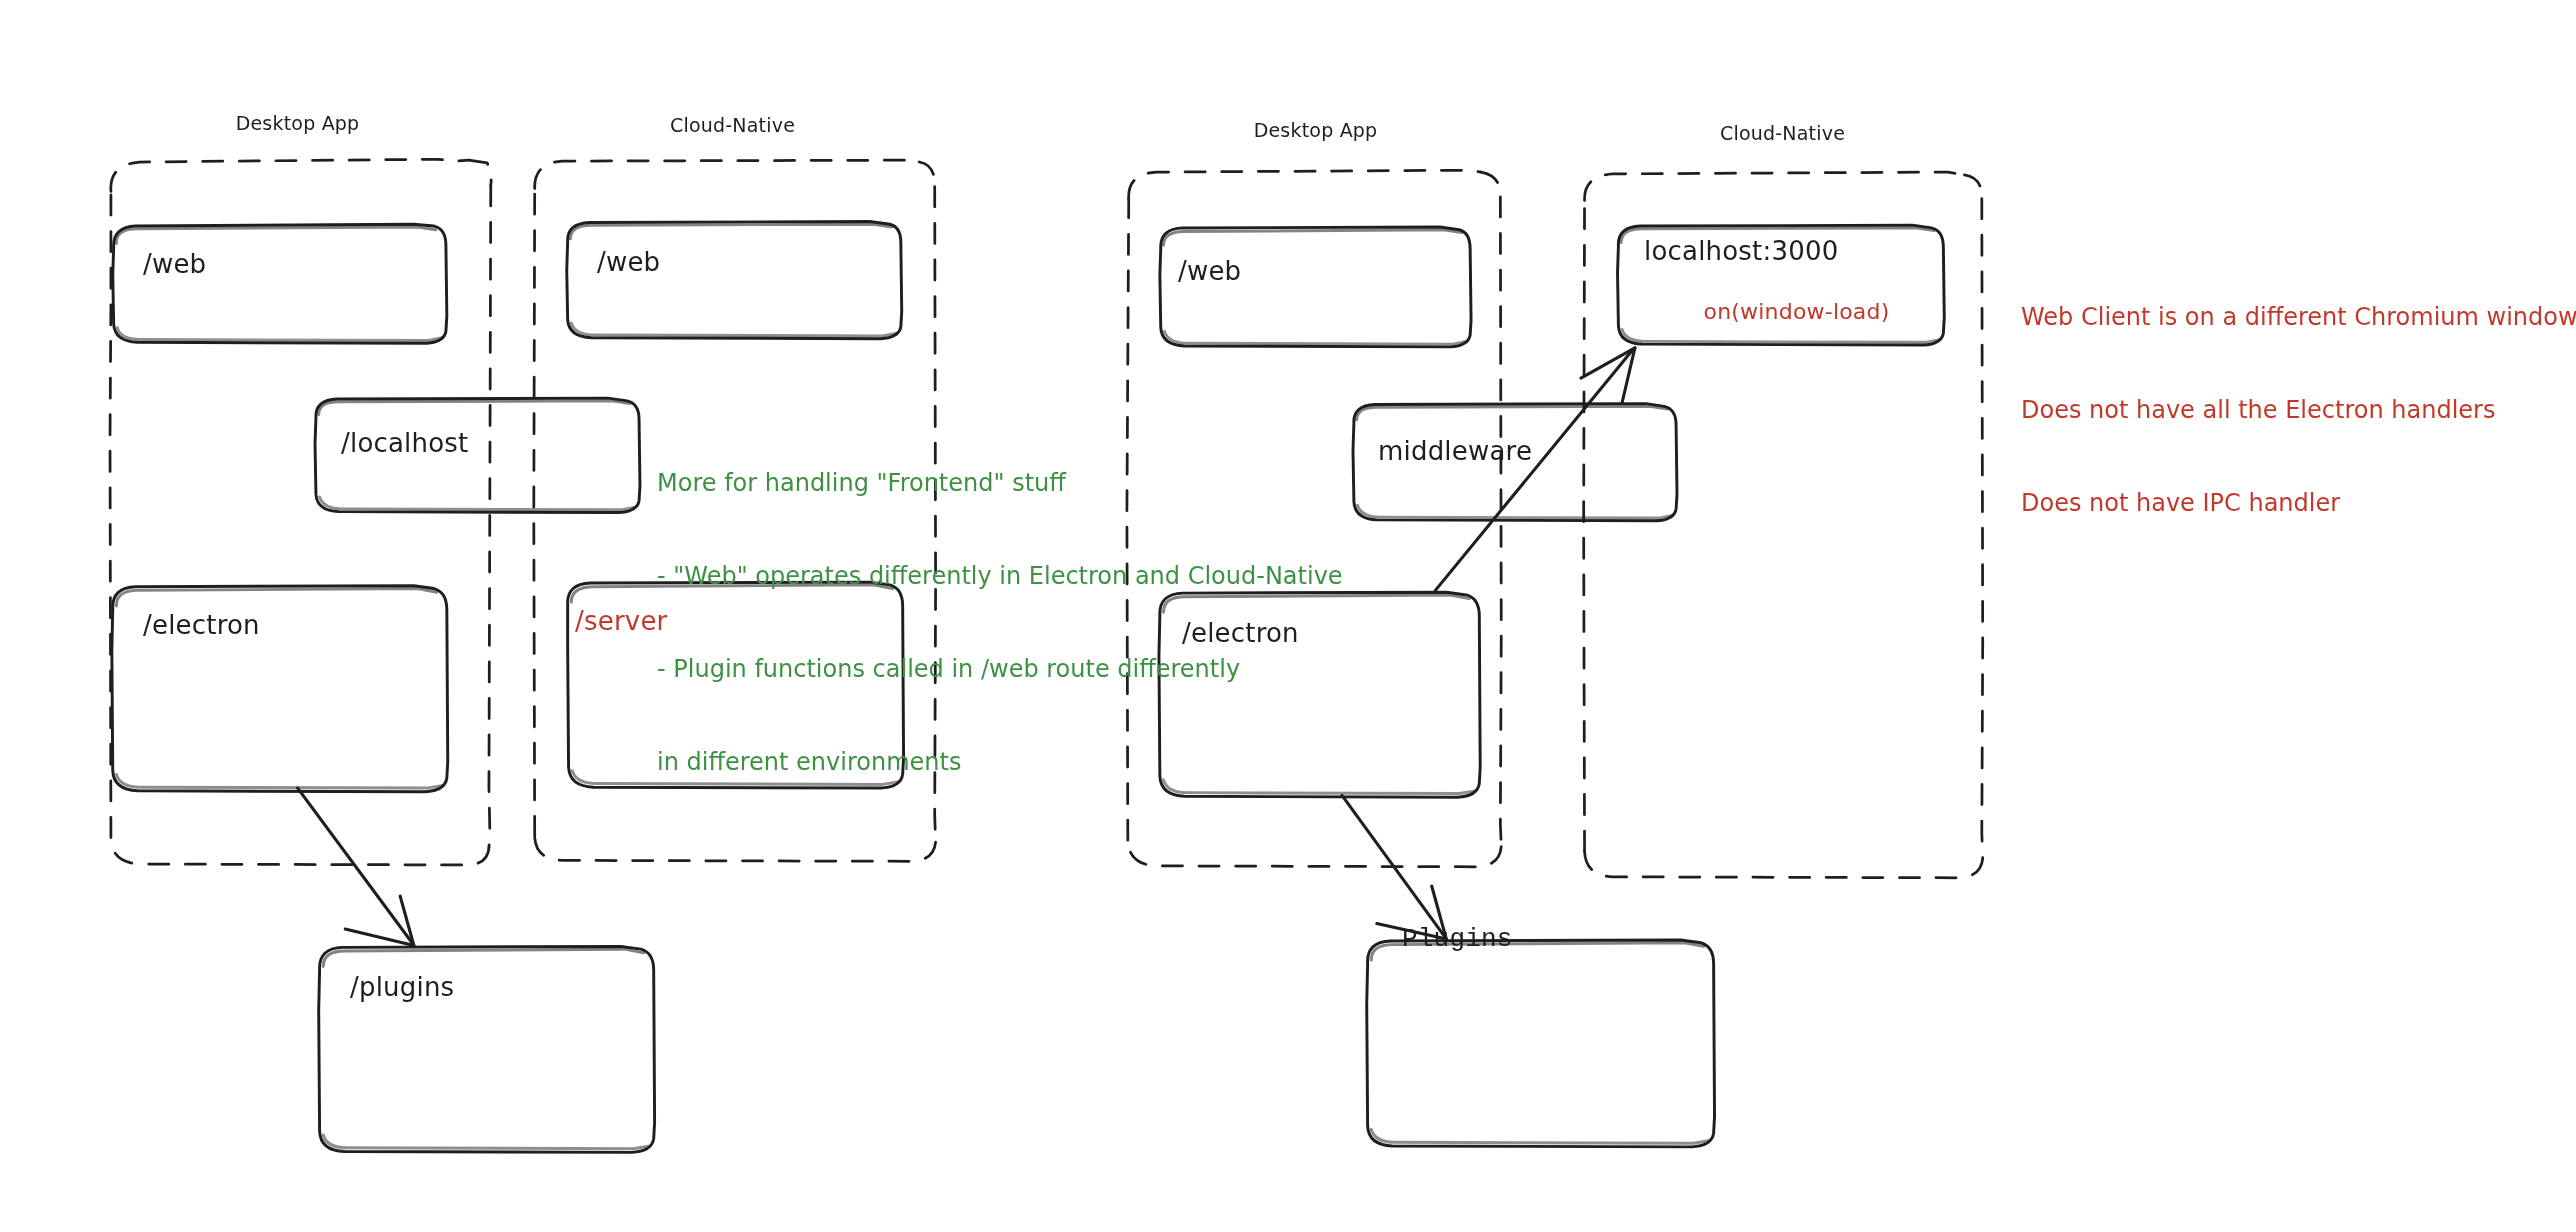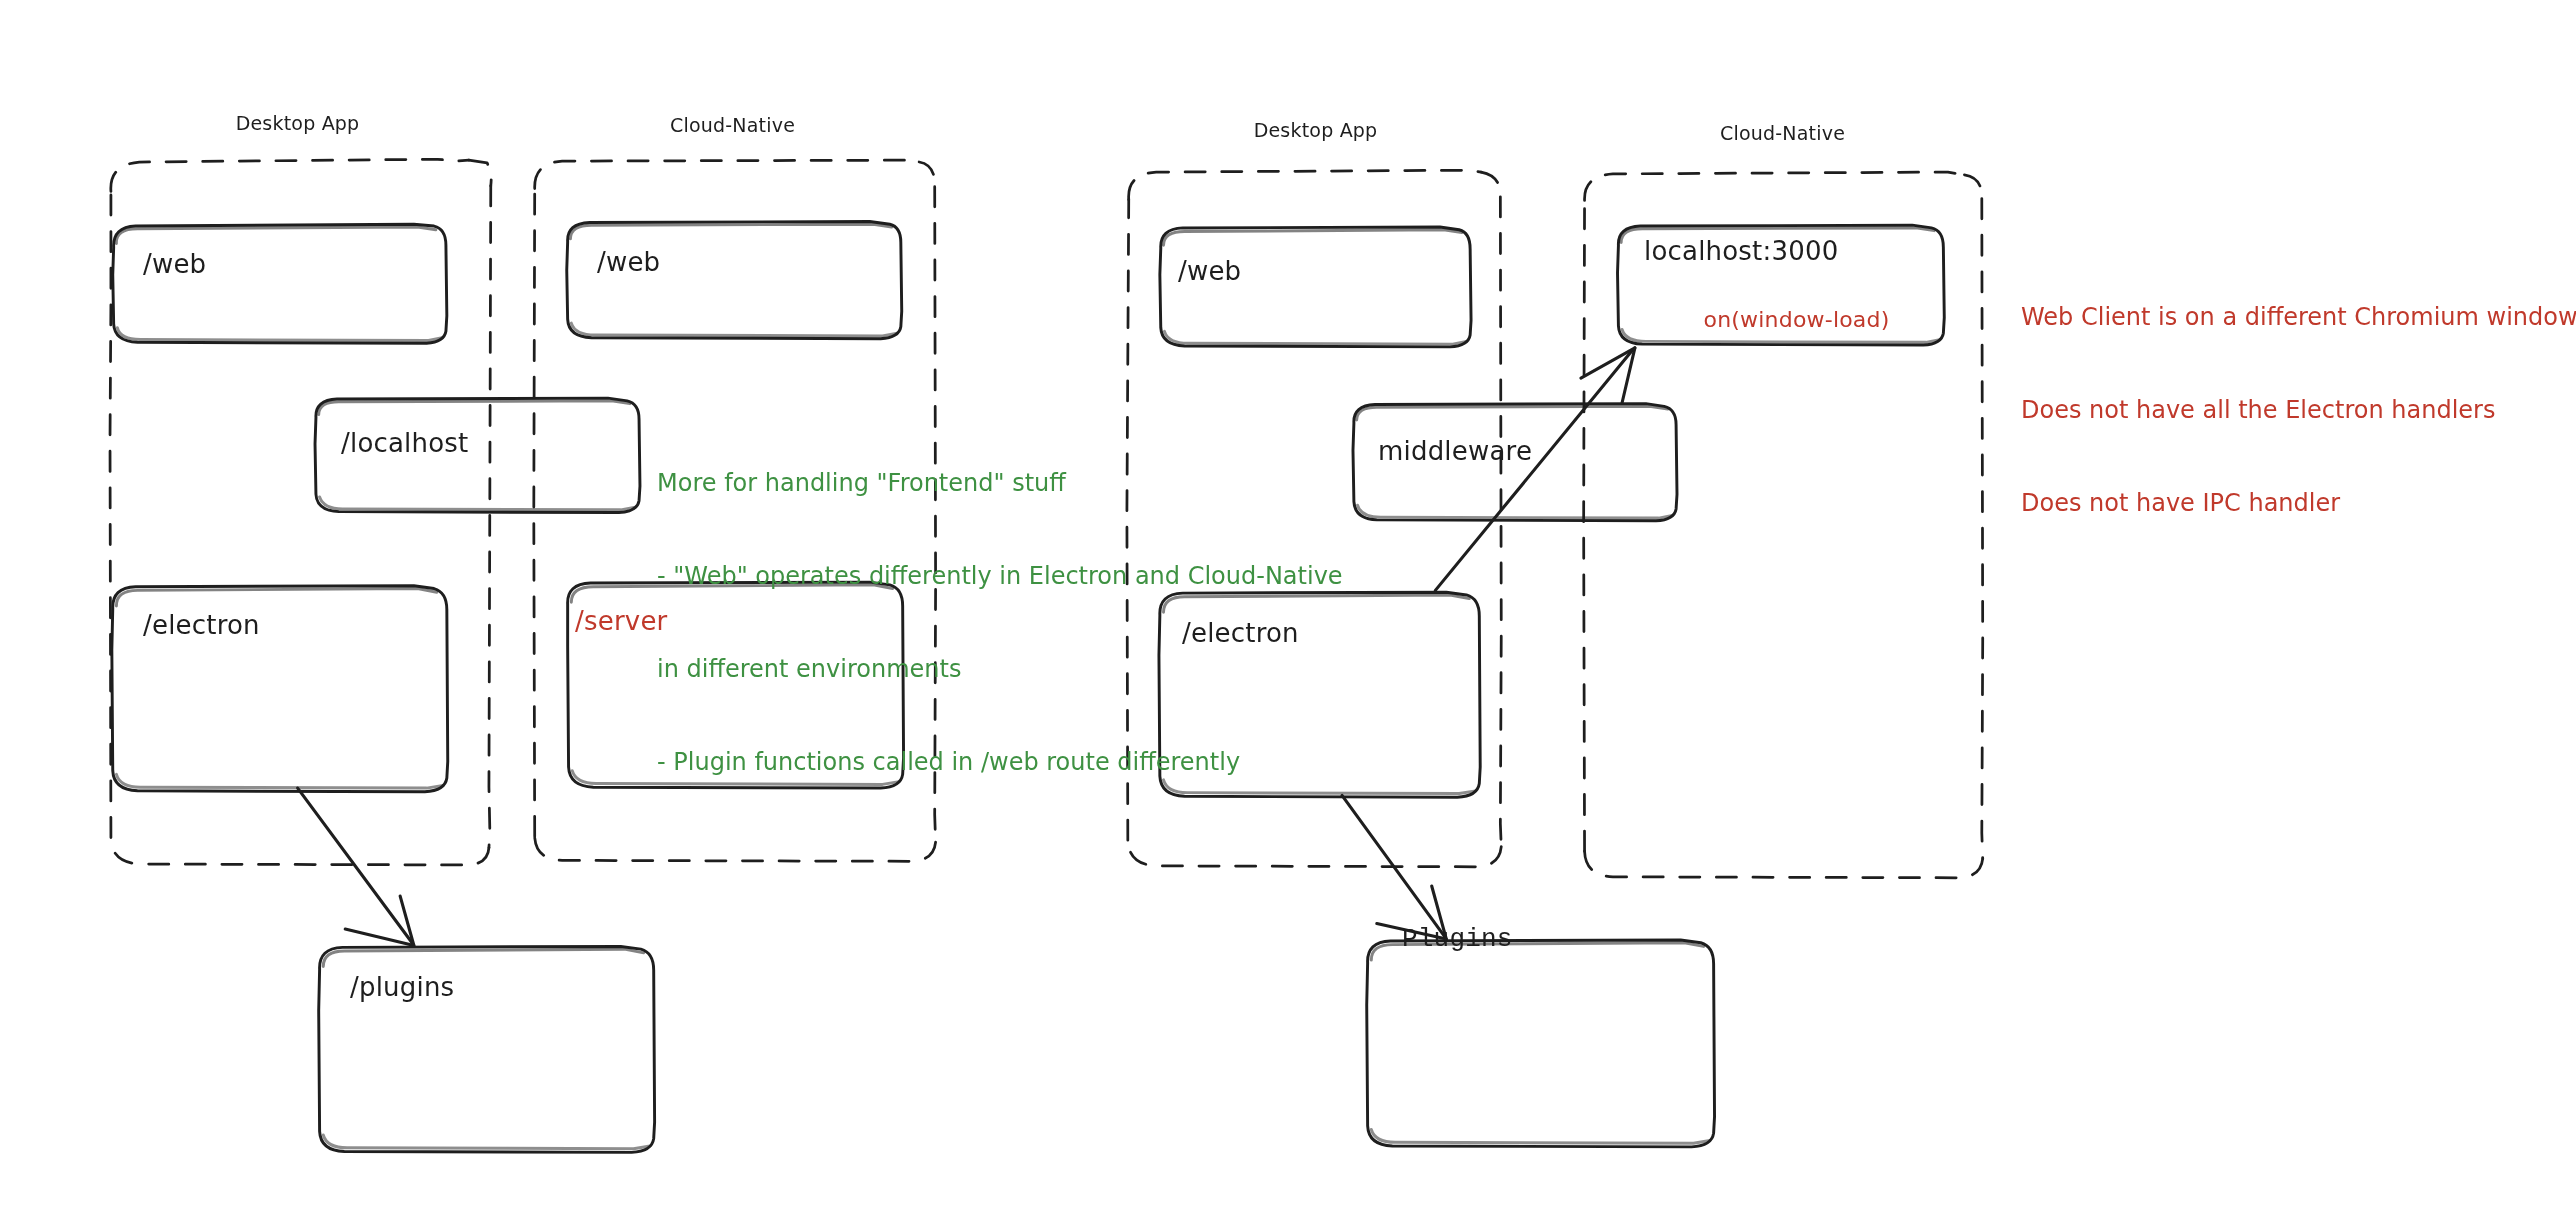--- a/index.html
+++ b/index.html
@@ -40,21 +40,20 @@
     text-align: center;
   }
   .node-title {
     font-size: 26px;
     text-align: left;
   }
   .node-sub {
     font-size: 22px;
     text-align: center;
     color: #c0392b;
-    margin-top: 8px;
   }
   .red {
     color: #c0392b;
   }
   .annot {
     position: absolute;
     font-size: 24px;
     line-height: 31px;
     white-space: pre;
     pointer-events: auto;
@@ -232,22 +231,22 @@
   <div class="lbl node-title" style="left:1178px; top:256px; width:275px;">/web</div>
   <div class="lbl node-title" style="left:1644px; top:236px; width:275px;">localhost:3000</div>
   <div class="lbl node-sub" style="left:1659px; top:299px; width:275px;">on(window-load)</div>
   <div class="lbl node-title" style="left:1378px; top:436px; width:275px;">middleware</div>
   <div class="lbl node-title" style="left:1182px; top:618px; width:275px;">/electron</div>
   <div class="lbl node-title" style="left:1402px; top:924px; width:275px;font-family:Liberation Mono, monospace;">Plugins</div>
 
   <div class="annot annot-green" style="left:657px; top:406px;">
     <div>More for handling "Frontend" stuff</div>
     <div>- "Web" operates differently in Electron and Cloud-Native</div>
+    <div>- Plugin functions called in /web route differently</div>
     <div>in different environments</div>
-    <div>- Plugin functions called in /web route differently</div>
   </div>
 
   <div class="annot annot-red" style="left:2021px; top:240px;">
     <div>Web Client is on a different Chromium window</div>
     <div>Does not have all the Electron handlers</div>
     <div>Does not have IPC handler</div>
   </div>
 
   <div class="hit" style="left:110px;  top:224px;  width:339px;  height:121px;"></div>
   <div class="hit" style="left:566px;  top:222px;  width:339px;  height:119px;"></div>

